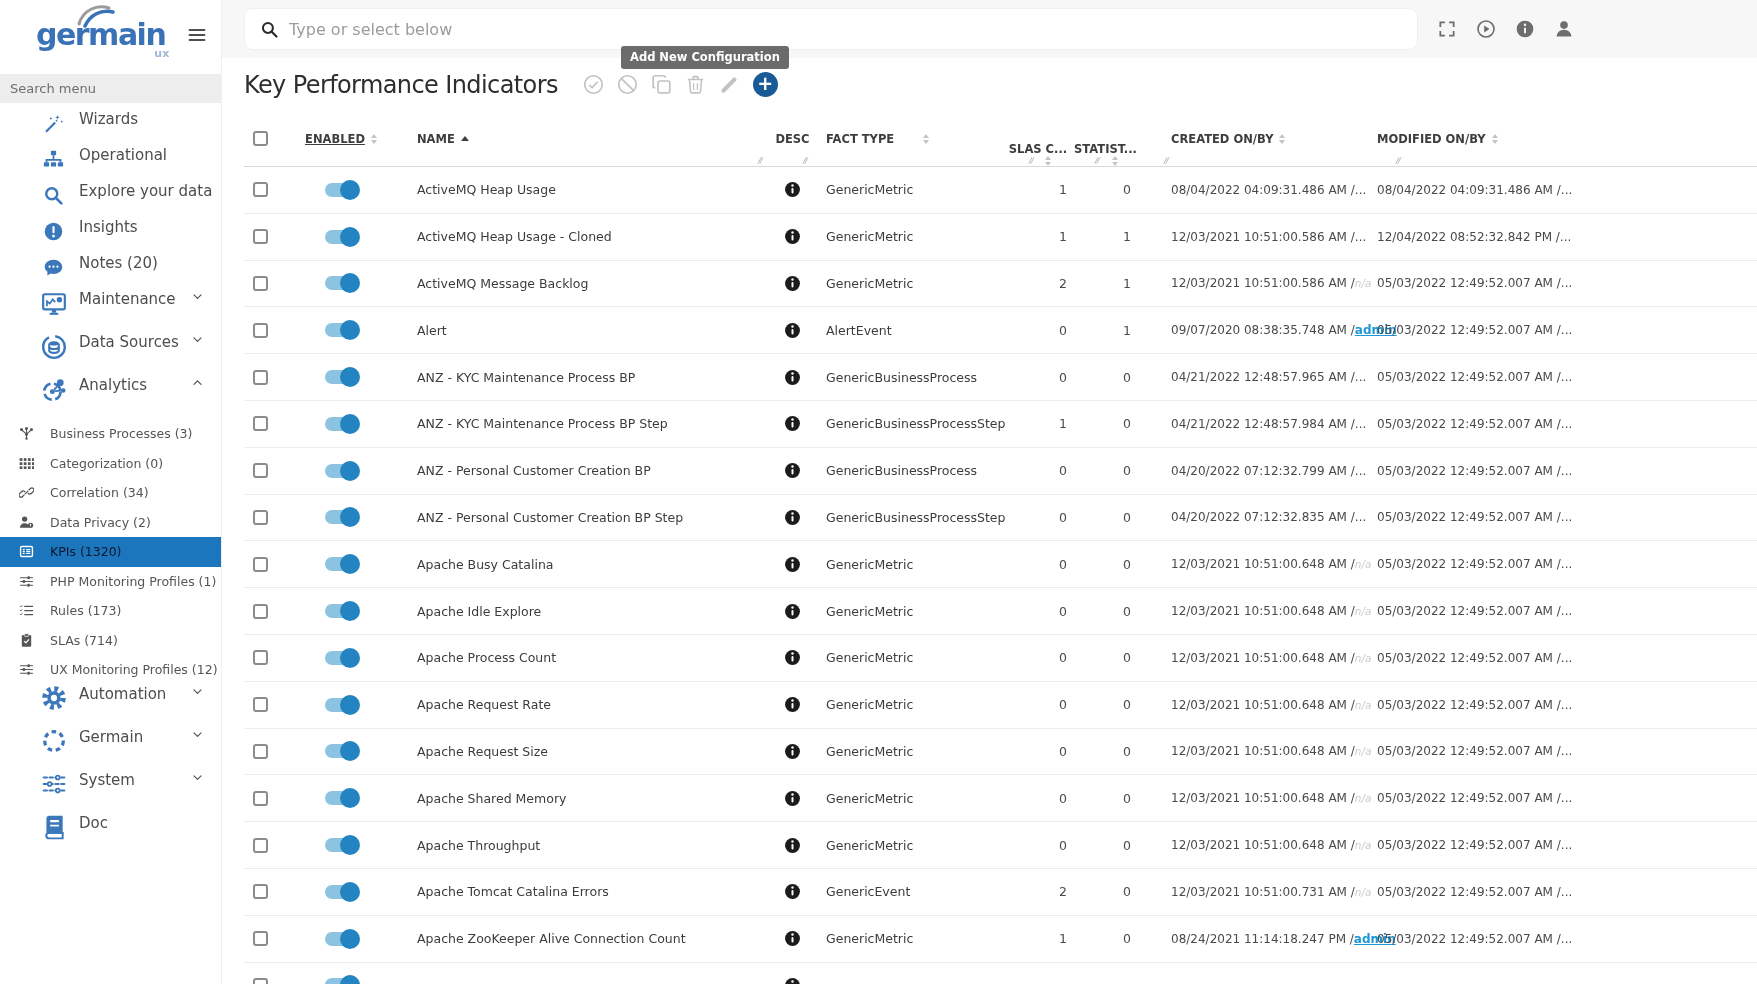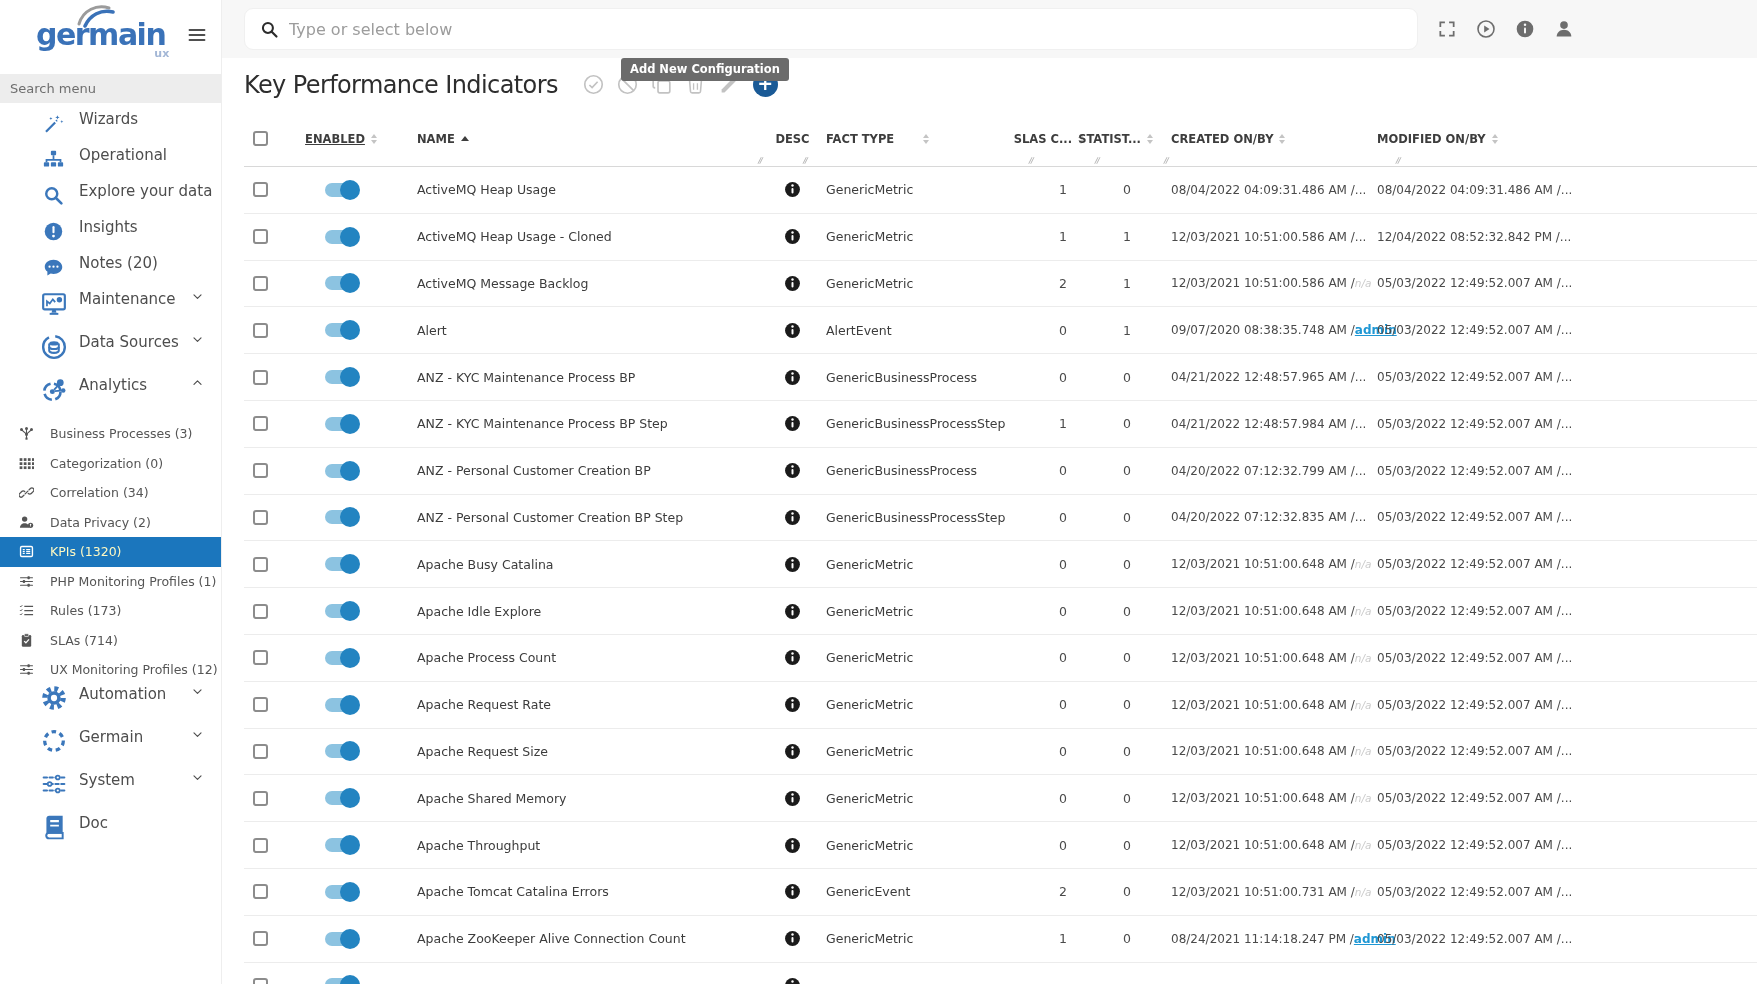--- a/index.html
+++ b/index.html
@@ -18,34 +18,34 @@
   .side-search { height:29px; background:#ededed; display:flex; align-items:center; padding-left:10px; margin-top:4px; }
   .side-search input { border:none; outline:none; background:transparent; font-size:13px; color:#555; width:180px; font-family:inherit; }
   .side-search input::placeholder { color:#6e6e6e; }
   .nav { padding-top:7px; }
   .nav-item { height:36px; display:flex; align-items:flex-start; padding-left:21px; color:#4d4d4d; font-size:15px; cursor:pointer;margin-left:19px; }
   .nav-item.big { height:43px; }
   .nicon { width:27px; height:27px; margin-right:12px; color:#3b77bb; display:flex; align-items:center; justify-content:center; flex:none; }
   .nav-item .chev { margin-left:auto; margin-right:17px; color:#4d4d4d; display:flex; }
   .sub-item { height:29.5px; display:flex; align-items:center; padding-left:18px; color:#555; font-size:12.5px; cursor:pointer; }
   .sub-item .sicon { width:17px; height:17px; margin-right:15px; color:#555; display:flex; align-items:center; justify-content:center; flex:none; }
-  .sub-item.selected { background:#1b76bd; color:#fef9c3; }
+  .sub-item.selected { background:#1b76bd; color:#0f172a; }
   .sub-item.selected .sicon { color:#fff; }
 
   
   .main { flex:1; display:flex; flex-direction:column; position:relative; background:#fff; }
   .topstrip { height:58px; background:#f7f7f7; display:flex; align-items:center; flex:none; }
   .searchbox { margin-left:22px; width:1174px; height:42px; background:#fff; border:1px solid #f0f0f0; border-radius:9px; display:flex; align-items:center; padding-left:15px; }
   .searchbox .mag { color:#2b2b2b; display:flex; margin-right:10px; }
   .searchbox input { border:none; outline:none; flex:1; font-size:16px; color:#444; font-family:inherit; }
   .searchbox input::placeholder { color:#9c9c9c; }
   .top-icons { display:flex; align-items:center; margin-left:19px; gap:19px; color:#6d6d6d; }
   .top-icons .ticon { display:flex; cursor:pointer; }
 
-  .tooltip { position:absolute; top:58px; left:399px; background:#6b6b6b; color:#fff; font-size:11.5px; font-weight:bold; padding:4px 9px 5px; border-radius:3px; z-index:5; white-space:nowrap; }
+  .tooltip { position:absolute; top:46px; left:399px; background:#6b6b6b; color:#fff; font-size:11.5px; font-weight:bold; padding:4px 9px 5px; border-radius:3px; z-index:5; white-space:nowrap; }
 
   .content { flex:1; overflow:hidden; position:relative; }
   .title-row { height:53px; display:flex; align-items:center; padding-left:22px; }
   .page-title { font-size:24px; font-weight:400; color:#2d2d2d; letter-spacing:-0.6px; }
   .action-icons { display:flex; align-items:center; margin-left:25px; gap:13px; color:#c2c2c2; }
   .action-icons .aicon { display:flex; cursor:pointer; }
   .add-btn { width:25px; height:25px; border-radius:50%; background:#1a5a96; color:#fff; display:flex; align-items:center; justify-content:center; font-size:19px; font-weight:bold; line-height:1; cursor:pointer; padding-bottom:2px; }
 
   
   .table { margin-left:22px; width:1548px; }
@@ -56,21 +56,21 @@
   .td { display:flex; align-items:center; height:100%; }
   .c-check { width:40px; padding-left:9px; flex:none; }
   .c-enabled { width:114px; justify-content:center; flex:none;text-decoration:underline; }
   .c-name { width:372px; padding-left:19px; flex:none; }
   .c-desc { width:45px; justify-content:center; flex:none; }
   .c-fact { width:190px; padding-left:11px; flex:none;gap:23px; }
   .c-slas { width:66px; justify-content:flex-end; padding-right:4px; flex:none; }
   .c-stat { width:69px; justify-content:flex-end; padding-right:9px; flex:none; }
   .c-created { width:232px; padding-left:31px; flex:none; }
   .c-modified { width:198px; padding-left:5px; flex:none; }
-  .th.c-slas, .th.c-stat { padding-right:0; }
+  .th.c-slas, .th.c-stat { padding-right:0;flex-direction:column; }
   .sorts { display:inline-flex; flex-direction:column; margin-left:6px; }
   .th.c-slas .sorts, .th.c-stat .sorts { margin-right:-13px; }
   .tri { width:0; height:0; border-left:3.5px solid transparent; border-right:3.5px solid transparent; }
   .tri.up { border-bottom:4.5px solid #c4c4c4; }
   .tri.down { border-top:4.5px solid #c4c4c4; margin-top:2px; }
   .tri.asc { border-left:4px solid transparent; border-right:4px solid transparent; border-bottom:5.5px solid #3d3d3d; }
   .rz { position:absolute; bottom:1px; font-size:8px; color:#b5b5b5; letter-spacing:-1px; font-style:italic; }
   .rz.r { right:8px; } .rz.l { left:24px; }
   .cb { width:15px; height:15px; border:2px solid #8c8c8c; border-radius:3px; background:#fff; display:inline-block; cursor:pointer; }
   .toggle { width:33px; height:14px; border-radius:7px; background:#8cc3e1; position:relative; display:inline-block; cursor:pointer; }

